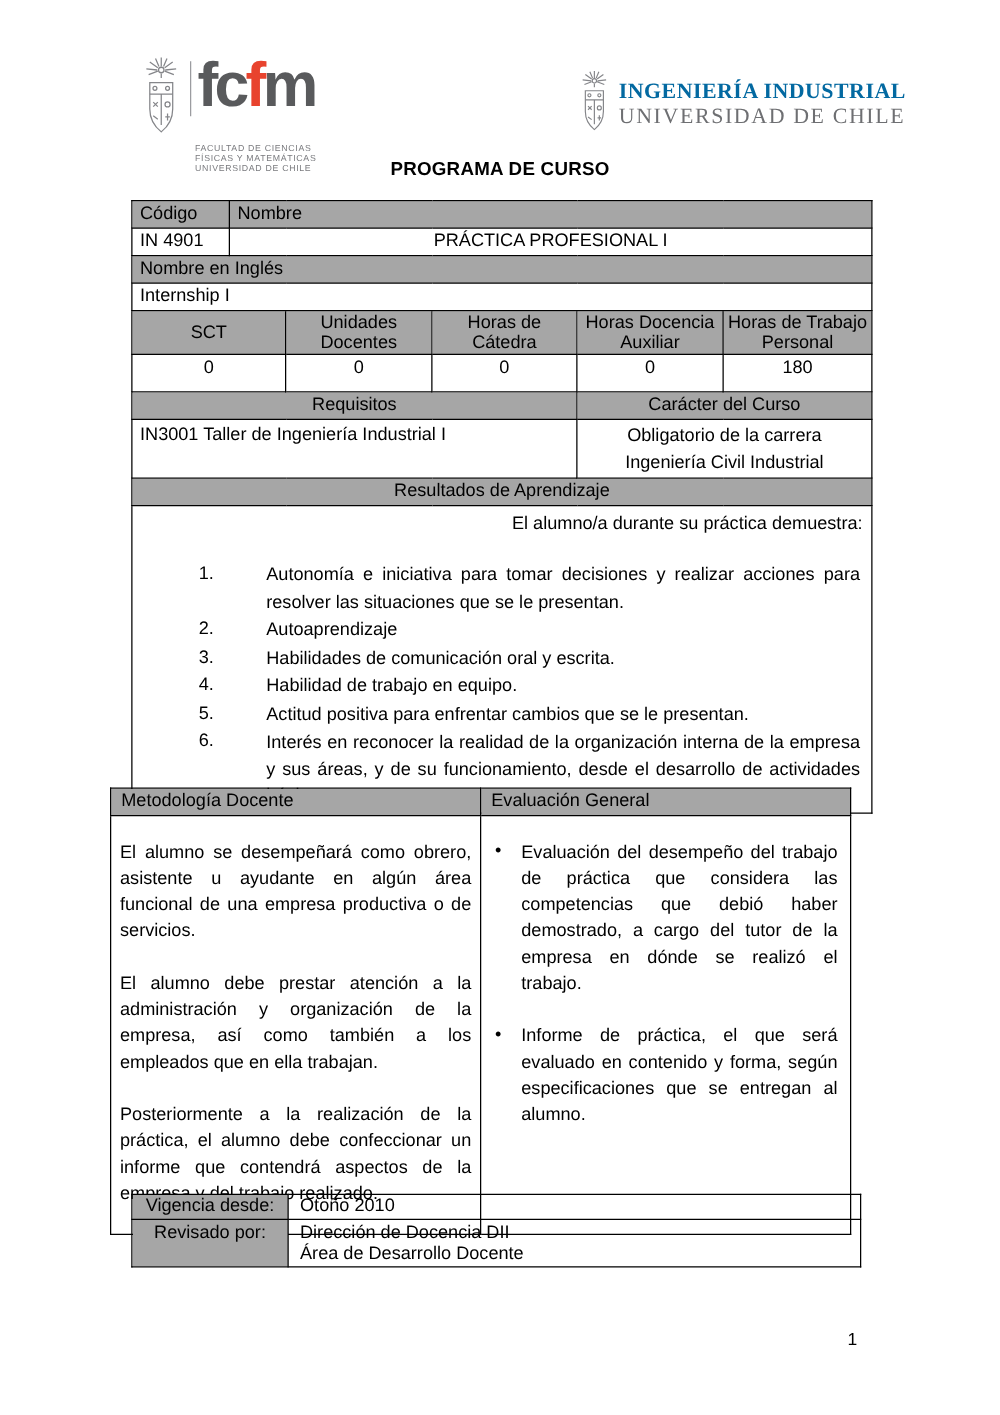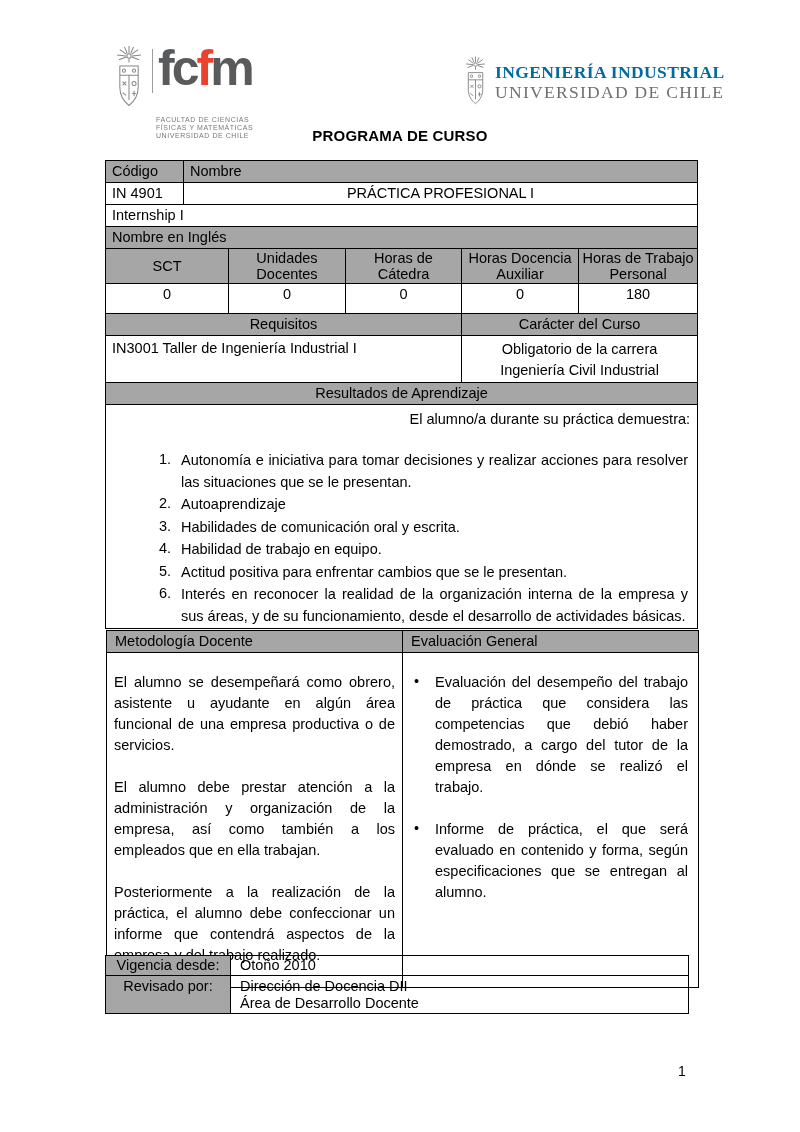--- a/index.html
+++ b/index.html
@@ -43,24 +43,24 @@
   .ctr  { text-align:center; }
   .top  { vertical-align:top; }
   .just { text-align:justify; }
 
   .t1 { position:absolute; left:105px; top:160px; width:592px; }
   .t1 .hours-h td { line-height:16px; padding:1px 2px; }
   .content-cell { padding:4px 7px 0 7px; }
   .olist { margin-top:20px; }
   .oli { display:flex; margin:0 0 1px 46px; }
   .oli .num { flex:0 0 22px; }
-  .oli .txt { flex:1; text-align:justify; line-height:21.5px; padding-right:2px; }
+  .oli .txt { flex:1; text-align:justify; line-height:21.5px; padding-right:2px;margin-left:32px; }
   .intro { line-height:21px;text-align:right; }
 
-  .t2 { position:absolute; left:106px; top:630px; width:592px;padding-left:24px; }
+  .t2 { position:absolute; left:88px; top:630px; width:592px;padding-left:24px; }
   .t2 .hdr td { padding-left:8px; }
   .met-cell, .eval-cell { padding:19px 7px 0 7px;margin-left:38px; }
   .met-cell p { margin:0 0 21px 0; line-height:21px; }
   .bullet-item { display:flex; margin:0 2px 21px 2px; }
   .bullet-item .mark { flex:0 0 23px; padding-left:2px; }
   .bullet-item .btxt { flex:1; text-align:justify; line-height:21px; padding-right:1px; }
 
   .t3 { position:absolute; left:105px; top:955px; width:583px; }
   .t3 td { line-height:17px; }
   .t3 .lbl { text-align:center; }
@@ -138,24 +138,24 @@
     <tbody>
         <tr>
       <td class="gray" style="height:18px">Código</td>
       <td class="gray" colspan="5">Nombre</td>
     </tr>
     <tr>
       <td style="height:19px">IN 4901</td>
       <td class="ctr" colspan="5">PRÁCTICA PROFESIONAL I</td>
     </tr>
     <tr>
+      <td class="gray" colspan="6" style="height:18px">Nombre en Inglés</td>
+    </tr>
+    <tr>
       <td colspan="6" style="height:18px">Internship I</td>
-    </tr>
-    <tr>
-      <td class="gray" colspan="6" style="height:18px">Nombre en Inglés</td>
     </tr>
     <tr class="hours-h">
       <td class="gray ctr" colspan="2" style="height:31px">SCT</td>
       <td class="gray ctr">Unidades Docentes</td>
       <td class="gray ctr">Horas de Cátedra</td>
       <td class="gray ctr">Horas Docencia Auxiliar</td>
       <td class="gray ctr">Horas de Trabajo Personal</td>
     </tr>
     <tr>
       <td class="ctr top" colspan="2" style="height:30px">0</td>

